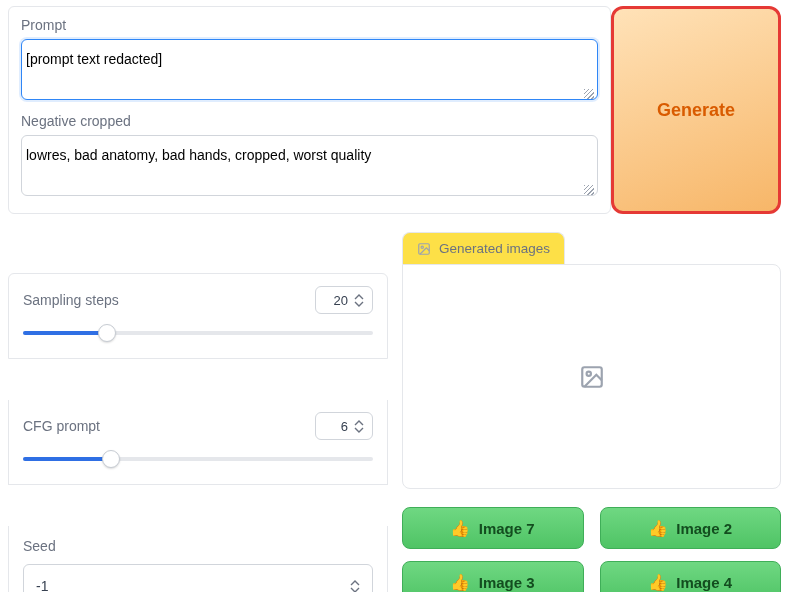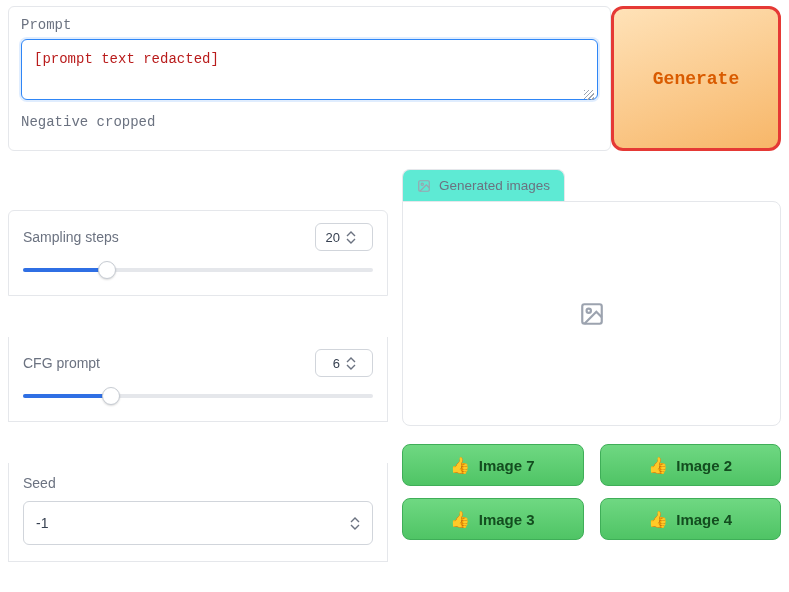--- a/index.html
+++ b/index.html
@@ -1,62 +1,65 @@
 <!DOCTYPE html>
 <html><head>
   <meta charset="utf-8">
   <style>
     * { box-sizing: border-box; margin: 0; padding: 0; }
     body { font-family: -apple-system, BlinkMacSystemFont, "Segoe UI", Arial, sans-serif; font-size: 14px; color: #333; background: #fff; width: 789px; height: 592px; overflow: hidden; padding: 6px 8px; }
-    .top-row { display: flex; gap: 0; align-items: stretch; font-family: Liberation Mono, monospace; }
+    .top-row { display: flex; gap: 0; align-items: stretch; }
     .prompts-col { flex: 1; border: 1px solid #e5e7eb; border-radius: 6px; padding: 10px 12px 14px; }
     .field-label { color: #6b7280; font-size: 14px; margin-bottom: 6px; display: block; }
-    .textarea { width: 100%; border: 1px solid #d1d5db; border-radius: 6px; padding: 10px 12px; font-family: inherit; font-size: 14px; color: #b91c1c; resize: none; line-height: 1.4; }
+    .textarea { width: 100%; border: 1px solid #d1d5db; border-radius: 6px; padding: 10px 4px; font-family: inherit; font-size: 14px; color: #000000; resize: none; line-height: 1.4; }
     .textarea.focused { border-color: #2f86f6; box-shadow: 0 0 0 2px rgba(47,134,246,.15); }
     .gap8 { height: 10px; }
     .taresize { position: relative; }
     .taresize::after { content: ""; position: absolute; right: 4px; bottom: 4px; width: 10px; height: 10px; background: repeating-linear-gradient(135deg,#9ca3af 0 1px,transparent 1px 3px); pointer-events:none; }
     .generate-btn { width: 170px; background: linear-gradient(160deg,#ffe2b8,#f7b668); border: 3px solid #e53935; border-radius: 12px; display: flex; align-items: center; justify-content: center; color: #d95b00; font-weight: 700; font-size: 18px; cursor: pointer; }
     .lower-row { display: flex; gap: 14px; margin-top: 18px; }
     .settings-col { width: 380px; }
     .panel { border: 1px solid #e5e7eb; border-top: none; padding: 12px 14px 16px; margin-top: 41px; }
     .panel:first-child { border-top: 1px solid #e5e7eb; border-radius: 6px 6px 0 0; }
     .panel-head { display: flex; align-items: center; justify-content: space-between; margin-bottom: 10px; }
     .panel-title { color: #6b7280; font-size: 14px; }
-    .num-box { display: flex; align-items: center; border: 1px solid #d1d5db; border-radius: 6px; height: 28px; min-width: 58px; padding: 0 16px 0 10px; gap: 6px; color:#374151; background:#fff; }
+    .num-box { display: flex; align-items: center; border: 1px solid #d1d5db; border-radius: 6px; height: 28px; min-width: 58px; padding: 0 8px 0 10px; gap: 6px; color:#374151; background:#fff; }
     .num-box .val { flex:1; text-align: right; font-size: 13px; }
     .stepper { display:flex; flex-direction:column; line-height:0; gap:1px; color:#6b7280; }
     .stepper svg { width:10px; height:6px; display:block; cursor:pointer; }
     .slider-wrap { position: relative; height: 18px; }
     .track { position:absolute; left:0; right:0; top:7px; height:4px; background:#e5e7eb; border-radius:2px; }
     .fill { position:absolute; left:0; top:7px; height:4px; background:#2f6fe4; border-radius:2px; }
     .thumb { position:absolute; top:0; width:18px; height:18px; background:#fff; border:1px solid #c7ccd3; border-radius:50%; box-shadow:0 1px 2px rgba(0,0,0,.15); transform:translateX(-50%); cursor:pointer; }
     .seed-input { width:100%; border:1px solid #d1d5db; border-radius:6px; height:44px; padding:0 12px; display:flex; align-items:center; justify-content:space-between; color:#374151; background:#fff; }
     .right-col { flex:1; display:flex; flex-direction:column; }
     .gen-tab-row { display:flex; }
-    .gen-tab { border:1px solid #e5e7eb; border-bottom:none; border-radius:8px 8px 0 0; padding:8px 14px; display:flex; align-items:center; gap:8px; color:#6b7280; font-size:13.5px; background:#5eead4; }
+    .gen-tab { border:1px solid #e5e7eb; border-bottom:none; border-radius:8px 8px 0 0; padding:8px 14px; display:flex; align-items:center; gap:8px; color:#6b7280; font-size:13.5px; background:#fde047; }
     .gen-tab svg { width:14px; height:14px; stroke:#9ca3af; }
     .preview-box { border:1px solid #e5e7eb; border-radius:0 8px 8px 8px; height:225px; display:flex; align-items:center; justify-content:center; }
     .preview-box svg { width:26px; height:26px; stroke:#9ca3af; }
     .img-btn-grid { display:grid; grid-template-columns:1fr 1fr; gap:12px 16px; margin-top:18px; }
     .img-btn { background:linear-gradient(#6fd882,#4fc465); border:1px solid #3fae58; border-radius:8px; height:42px; display:flex; align-items:center; justify-content:center; gap:8px; color:#134d1f; font-weight:700; font-size:15px; cursor:pointer; }
     .img-btn .emoji { font-size:16px; }
     .panel.last { border-bottom:none; padding-bottom:0; }
   </style>
 </head>
 <body>
 
 <div class="top-row">
   <div class="prompts-col">
     <label class="field-label">Prompt</label>
     <div class="taresize">
       <textarea class="textarea focused" rows="2" style="">[prompt text redacted]</textarea>
     </div>
     <div class="gap8"></div>
     <label class="field-label">Negative cropped</label>
+    <div class="taresize">
+      <textarea class="textarea" rows="2" style="">lowres, bad anatomy, bad hands, cropped, worst quality</textarea>
+    </div>
   </div>
   <div class="generate-btn">
     <span>Generate</span>
   </div>
 </div>
 
 <div class="lower-row">
   <div class="settings-col">
 
     <div class="panel">

